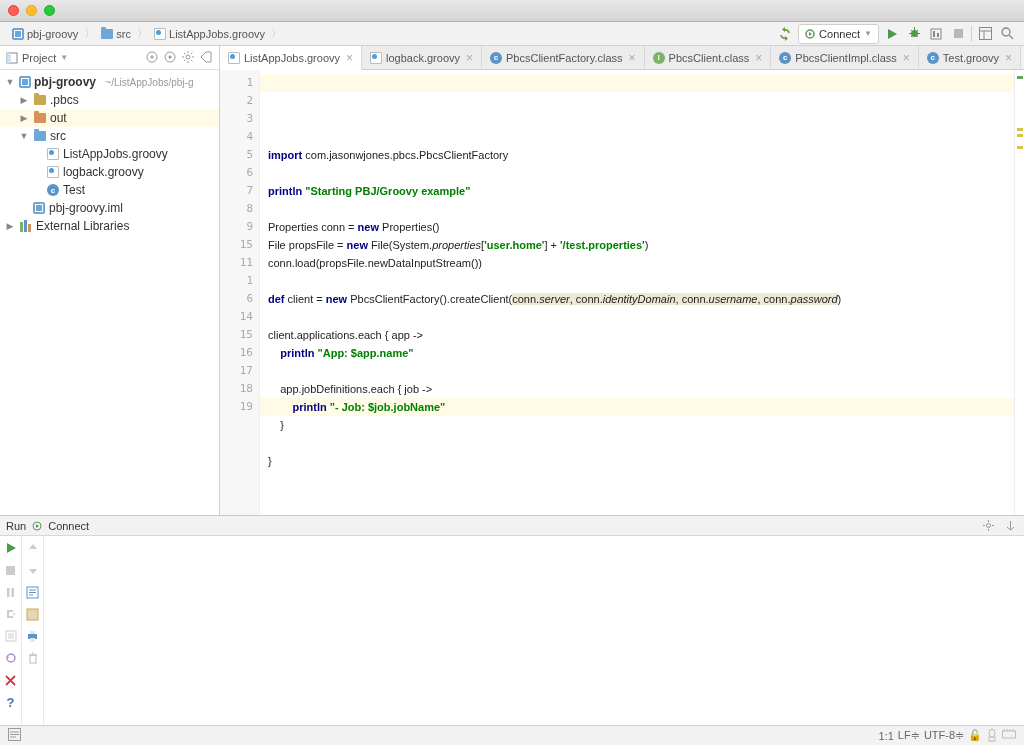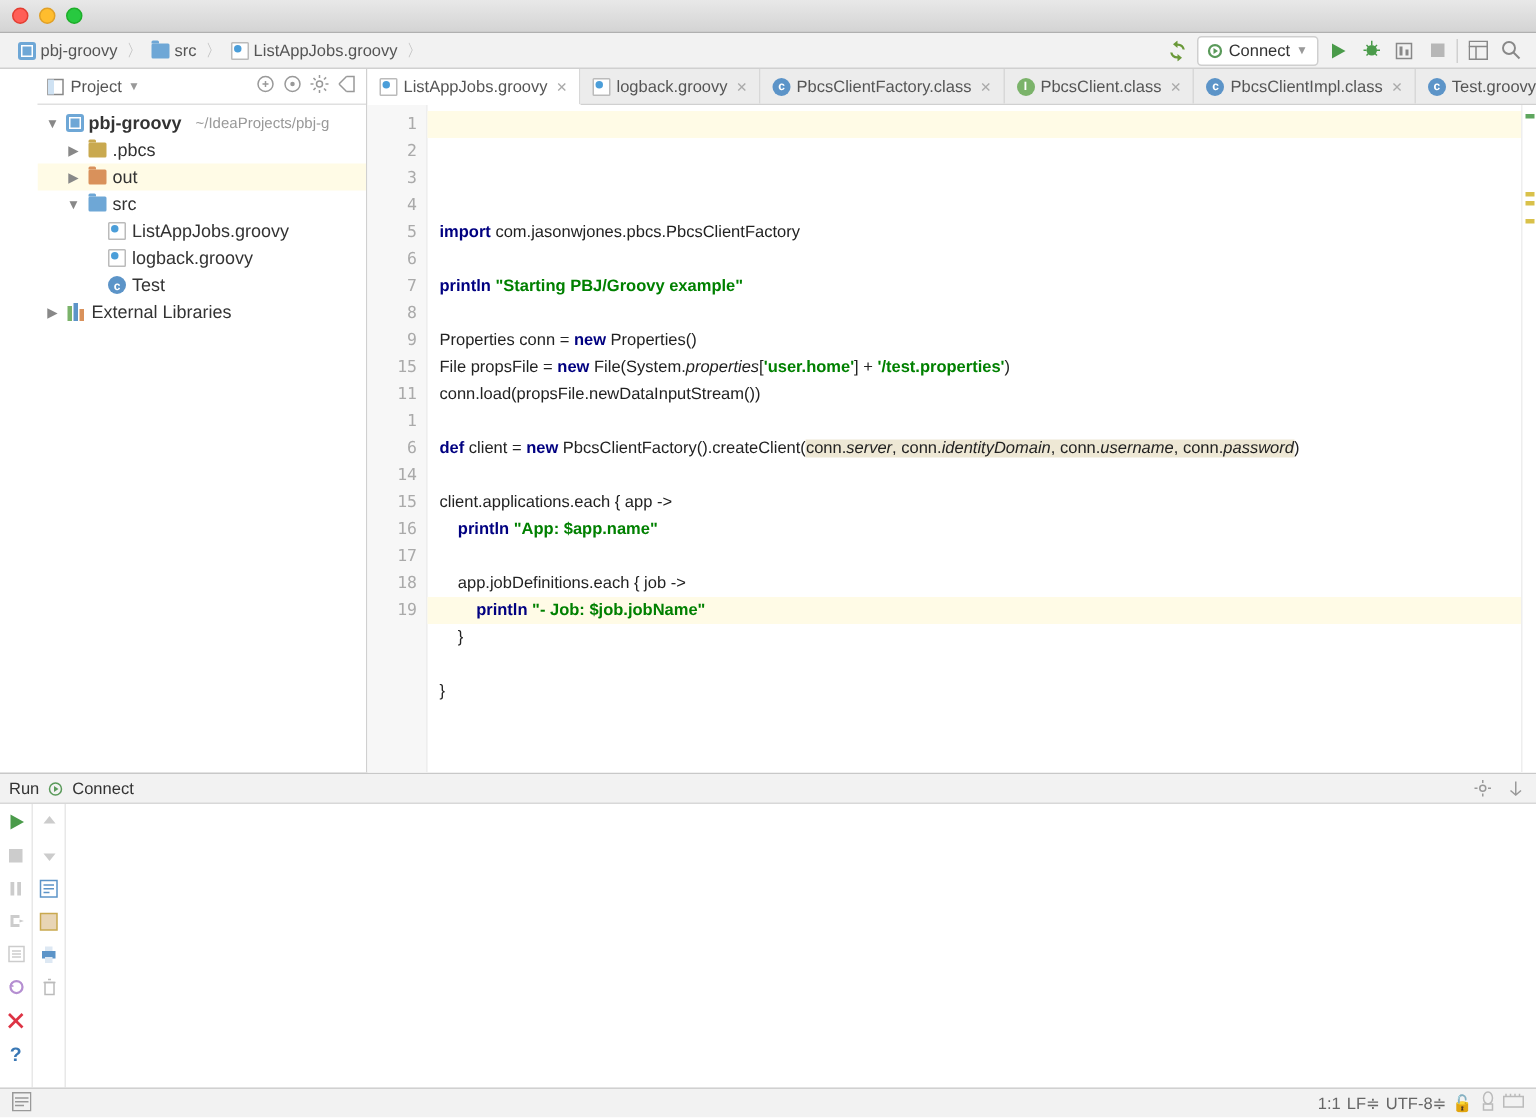--- a/index.html
+++ b/index.html
@@ -45,21 +45,21 @@
 .breadcrumb { display: flex; align-items: center; gap: 2px; flex: 1; font-size: 11px; color: #555; }
 .crumb { display: flex; align-items: center; gap: 3px; padding: 1px 4px; }
 .chev { color: #bbb; }
 .toolbar-right { display: flex; align-items: center; gap: 4px; }
 .tbtn { width: 18px; height: 18px; display: flex; align-items: center; justify-content: center; color: #6b6b6b; border-radius: 3px; }
 .runcfg { display: flex; align-items: center; gap: 4px; border: 1px solid #cfcfcf; background: #fff; padding: 1px 6px; border-radius: 3px; height: 20px; font-size: 11px; }
 .run-green { color: #4a9b4a; }
 .bug-green { color: #4a9b4a; }
 
 
-.mainrow { flex: 1; display: flex; min-height: 0; padding-left: 25px; }
+.mainrow { flex: 1; display: flex; min-height: 0; }
 
 
 .sidebar { width: 220px; background: #fff; border-right: 1px solid #d0d0d0; display: flex; flex-direction: column; }
 .side-header { height: 24px; border-bottom: 1px solid #e0e0e0; display: flex; align-items: center; padding: 0 6px; gap: 6px; color: #555; }
 .side-header .ttl { flex: 1; display: flex; align-items: center; gap: 4px; }
 .side-icons { display: flex; gap: 4px; }
 .side-icons svg { width: 14px; height: 14px; }
 .tree { flex: 1; overflow: auto; padding: 3px 0; font-size: 12px; }
 .tree-row { display: flex; align-items: center; height: 18px; padding-left: 4px; gap: 3px; white-space: nowrap; }
 .tree-row.sel { background: #fffbe6; }
@@ -228,21 +228,21 @@
         <div><svg viewBox="0 0 14 14">
               <circle cx="7" cy="7" r="2" fill="none" stroke="#999"></circle>
               <path d="M7 1v2M7 11v2M1 7h2M11 7h2M3 3l1.4 1.4M10 10l1.4 1.4M3 11l1.4-1.4M10 4l1.4-1.4" stroke="#999"></path>
             </svg></div>
         <div><svg viewBox="0 0 14 14">
               <path d="M2 7l5-5M2 7l5 5M7 2h5v10H7" fill="none" stroke="#999"></path>
             </svg></div>
       </div>
     </div>
     <div class="tree">
-      <div class="tree-row"><span class="tw">▼</span><div class="module-ic fic"></div><b>pbj-groovy</b>&nbsp;<span class="node-path">~/IdeaProjects/pbj-g</span></div>
+      <div class="tree-row"><span class="tw">▼</span><div class="module-ic fic"></div><b>pbj-groovy</b>&nbsp;<span class="node-path">~/ListAppJobs/pbj-g</span></div>
       <div class="tree-row" style="padding-left:18px;">
           <span class="tw">▶</span>
           <div class="fic">
             <div class="folder-ic"></div>
           </div>
           <span>.pbcs</span>
         </div>
       <div class="tree-row sel" style="padding-left:18px;">
           <span class="tw">▶</span>
           <div class="fic">
@@ -267,20 +267,26 @@
           <div class="fic">
             <div class="gfile-ic"></div>
           </div>
           <span>logback.groovy</span>
         </div>
       <div class="tree-row" style="padding-left:46px;">
           <div class="fic">
             <div class="cfile-ic">c</div>
           </div>
           <span>Test</span>
+        </div>
+      <div class="tree-row" style="padding-left:32px;">
+          <div class="fic">
+            <div class="module-ic"></div>
+          </div>
+          <span>pbj-groovy.iml</span>
         </div>
       <div class="tree-row">
           <span class="tw">▶</span>
           <div class="fic">
             <div class="lib-ic">
               <span></span>
               <span></span>
               <span></span>
             </div>
           </div>

